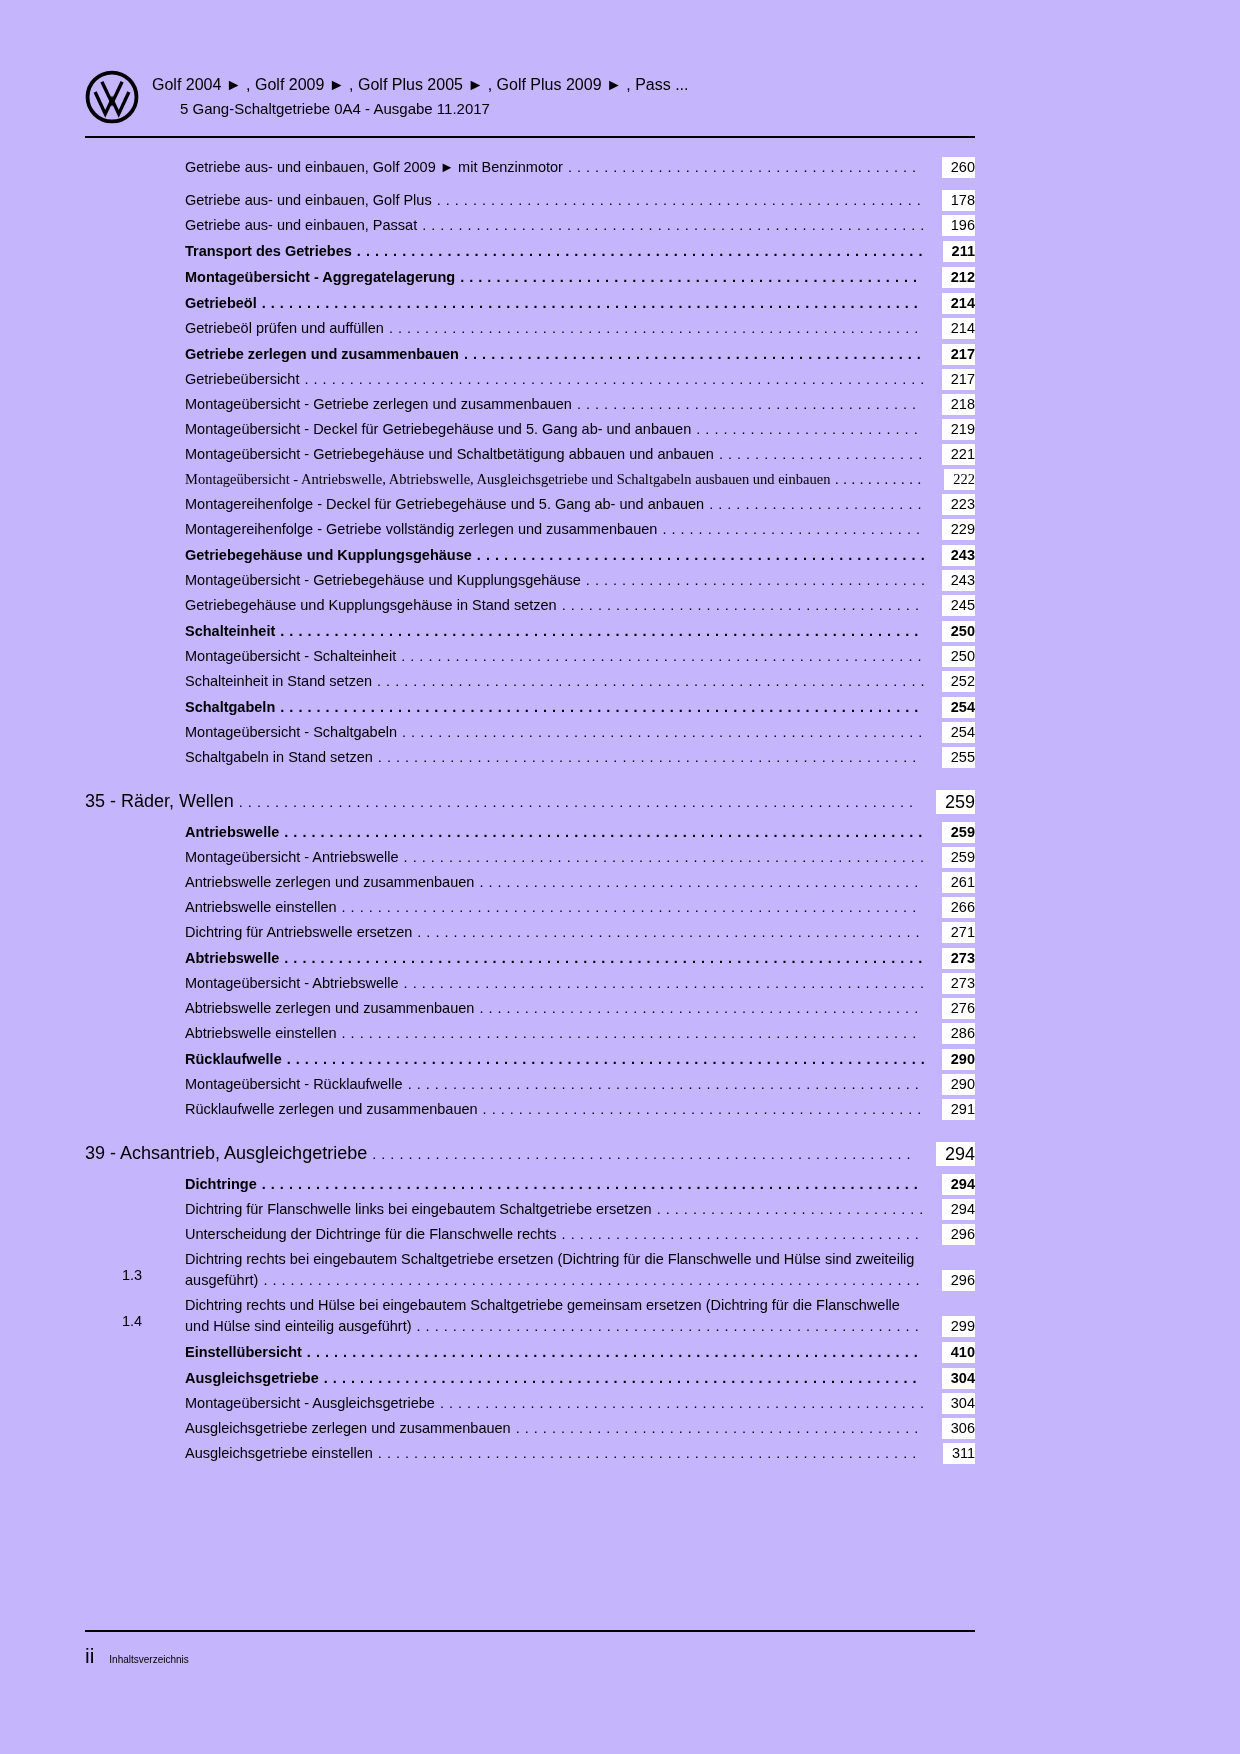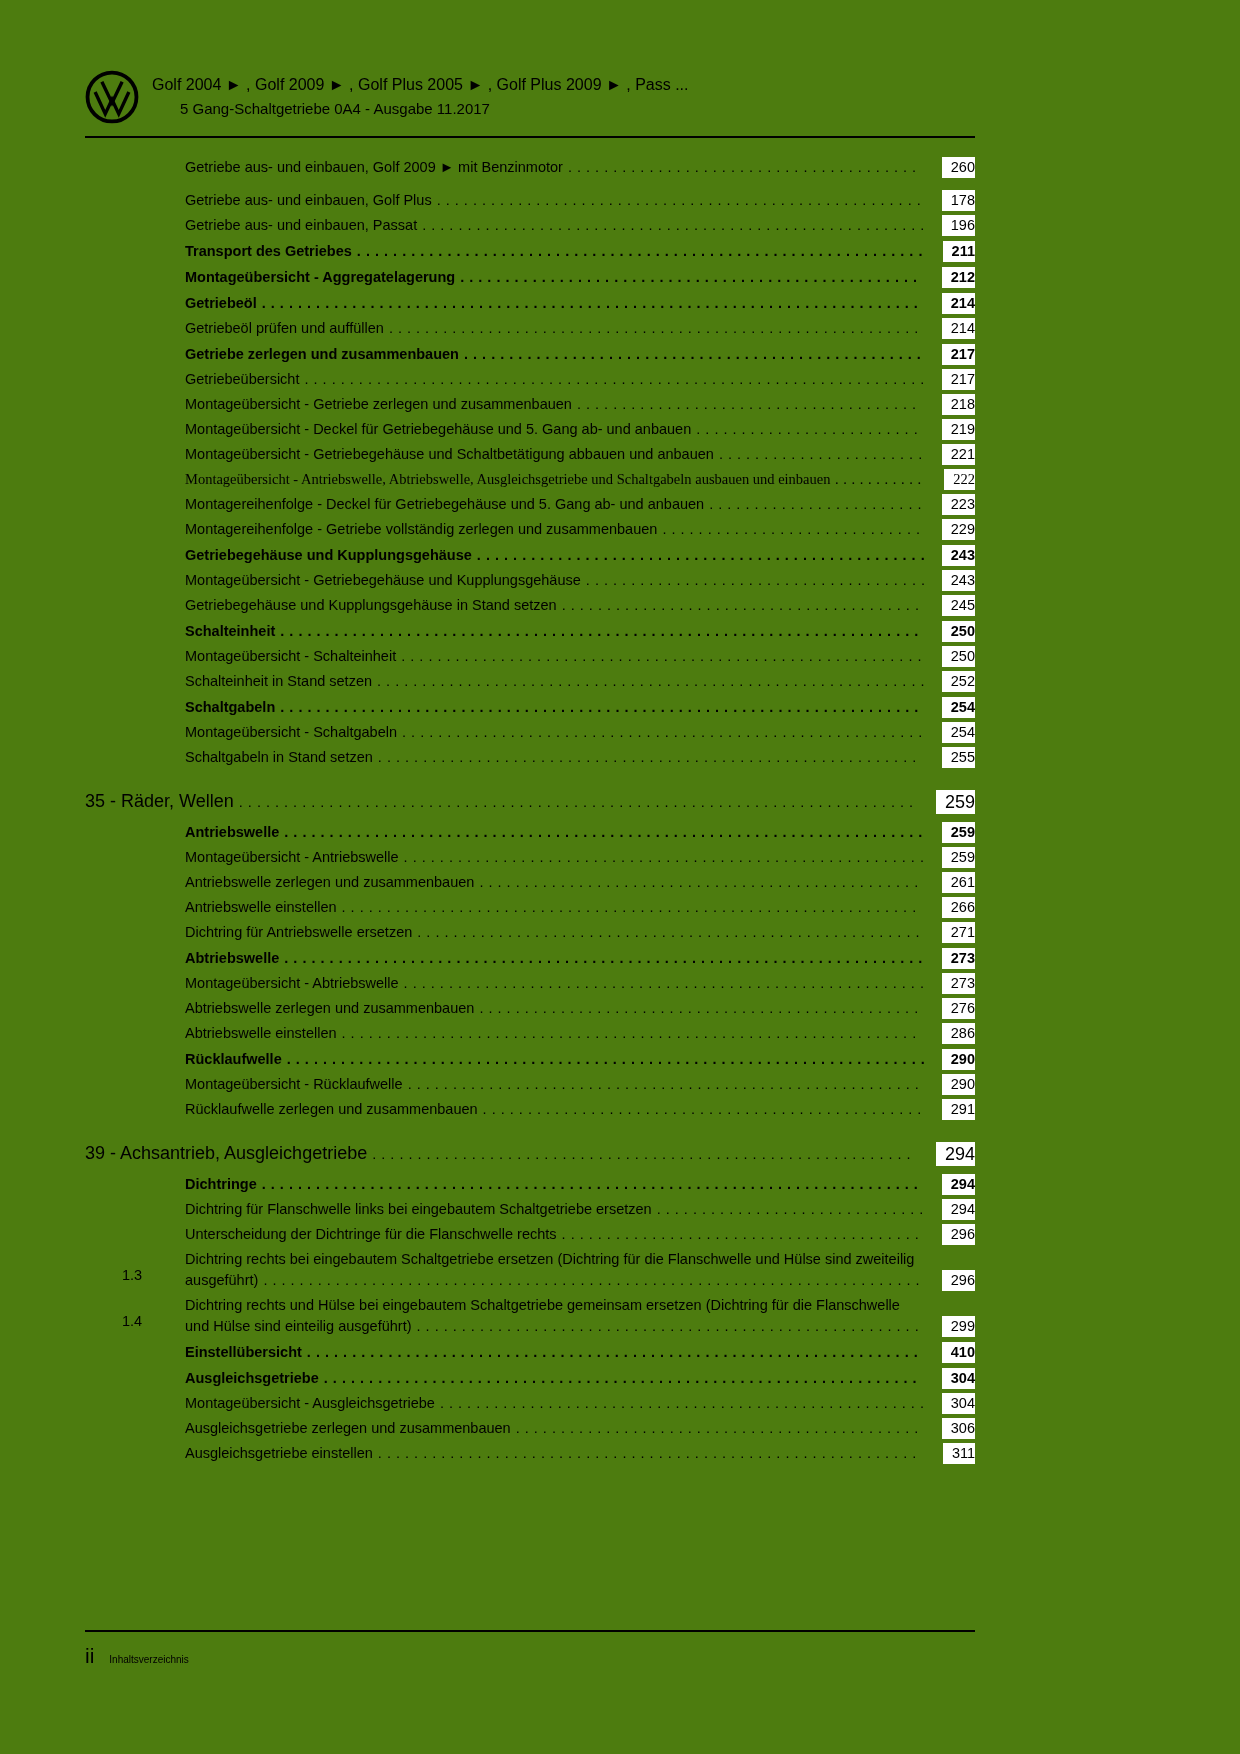--- a/index.html
+++ b/index.html
@@ -1,21 +1,21 @@
 <!DOCTYPE html>
 <html><head>
 <meta charset="utf-8">
 <style>
   * { margin: 0; padding: 0; box-sizing: border-box; }
   html, body { background: #ffffff; }
   .page {
     position: relative;
     width: 1240px;
     height: 1754px;
-    background: #4d7c0f;
+    background: #c4b5fd;
     color: #000000;
     font-family: "Liberation Sans", "DejaVu Sans", sans-serif;
     overflow: hidden;
   }
   .content { position: absolute; left: 85px; top: 0; width: 890px; }
 
   
   .header { display: flex; align-items: flex-start; gap: 13px; padding-top: 70px; }
   .logo { flex: 0 0 auto; }
   .header-text { padding-top: 3px; }

